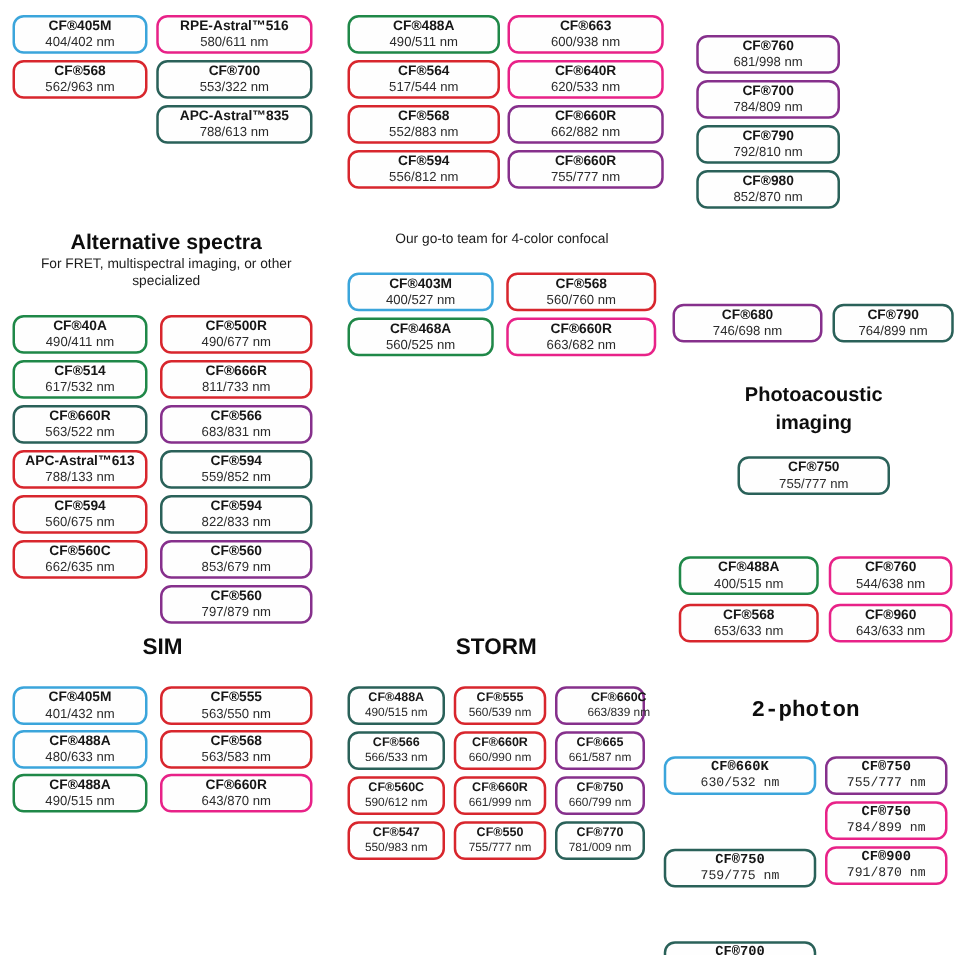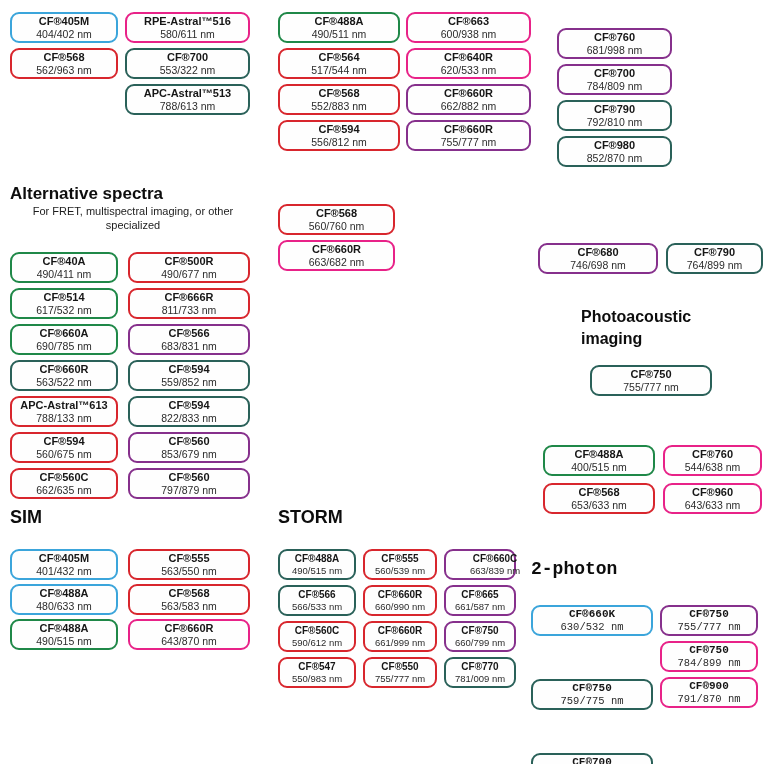--- a/index.html
+++ b/index.html
@@ -2,21 +2,21 @@
 <html><head>
 <meta charset="utf-8">
 <style>
   html,body{margin:0;padding:0;}
   body{
     width:764px;height:764px;position:relative;overflow:hidden;
     background:#ffffff;
     font-family:"Liberation Sans", sans-serif;
   }
   .section{position:absolute;}
-  .sec-title{font-weight:bold;color:#0d0d0d;}
+  .sec-title{font-weight:bold;color:#0d0d0d;text-align:center;}
   .sec-sub{color:#1c1c1c;text-align:center;}
   .cols{display:flex;}
   .col{display:flex;flex-direction:column;}
   .pill{
     background:#fefefe;
     border:2px solid #333;
     border-radius:9px;
     height:31px;
     box-sizing:border-box;
     display:flex;flex-direction:column;align-items:center;justify-content:center;
@@ -115,21 +115,21 @@
       <div class="col">
         <div class="pill" style="border-color: rgb(232, 34, 136);">
           <div class="pill-name">RPE-Astral™516</div>
           <div class="pill-range">580/611 nm</div>
         </div>
         <div class="pill" style="border-color: rgb(42, 97, 89);">
           <div class="pill-name">CF®700</div>
           <div class="pill-range">553/322 nm</div>
         </div>
         <div class="pill" style="border-color: rgb(42, 97, 89);">
-          <div class="pill-name">APC-Astral™513</div>
+          <div class="pill-name">APC-Astral™835</div>
           <div class="pill-range">788/613 nm</div>
         </div>
       </div>
     </div>
 </div>
 
 <div id="sec-top-middle" class="section">
   <div class="cols">
       <div class="col">
         <div class="pill" style="border-color: rgb(31, 136, 72);">
@@ -199,24 +199,20 @@
   <div class="cols">
       <div class="col">
         <div class="pill" style="border-color: rgb(31, 136, 72);">
           <div class="pill-name">CF®40A</div>
           <div class="pill-range">490/411 nm</div>
         </div>
         <div class="pill" style="border-color: rgb(31, 136, 72);">
           <div class="pill-name">CF®514</div>
           <div class="pill-range">617/532 nm</div>
         </div>
-        <div class="pill" style="border-color: rgb(31, 136, 72);">
-          <div class="pill-name">CF®660A</div>
-          <div class="pill-range">690/785 nm</div>
-        </div>
         <div class="pill" style="border-color: rgb(42, 97, 89);">
           <div class="pill-name">CF®660R</div>
           <div class="pill-range">563/522 nm</div>
         </div>
         <div class="pill" style="border-color: rgb(216, 38, 45);">
           <div class="pill-name">APC-Astral™613</div>
           <div class="pill-range">788/133 nm</div>
         </div>
         <div class="pill" style="border-color: rgb(216, 38, 45);">
           <div class="pill-name">CF®594</div>
@@ -254,21 +250,32 @@
         </div>
         <div class="pill" style="border-color: rgb(134, 48, 140);">
           <div class="pill-name">CF®560</div>
           <div class="pill-range">797/879 nm</div>
         </div>
       </div>
     </div>
 </div>
 
 <div id="sec-fab" class="section">
-  <div class="cols">
+  <div class="sec-sub">Our go-to team for 4-color confocal</div>
+  <div class="cols">
+      <div class="col">
+        <div class="pill" style="border-color: rgb(59, 165, 219);">
+          <div class="pill-name">CF®403M</div>
+          <div class="pill-range">400/527 nm</div>
+        </div>
+        <div class="pill" style="border-color: rgb(31, 136, 72);">
+          <div class="pill-name">CF®468A</div>
+          <div class="pill-range">560/525 nm</div>
+        </div>
+      </div>
       <div class="col">
         <div class="pill" style="border-color: rgb(216, 38, 45);">
           <div class="pill-name">CF®568</div>
           <div class="pill-range">560/760 nm</div>
         </div>
         <div class="pill" style="border-color: rgb(232, 34, 136);">
           <div class="pill-name">CF®660R</div>
           <div class="pill-range">663/682 nm</div>
         </div>
       </div>

